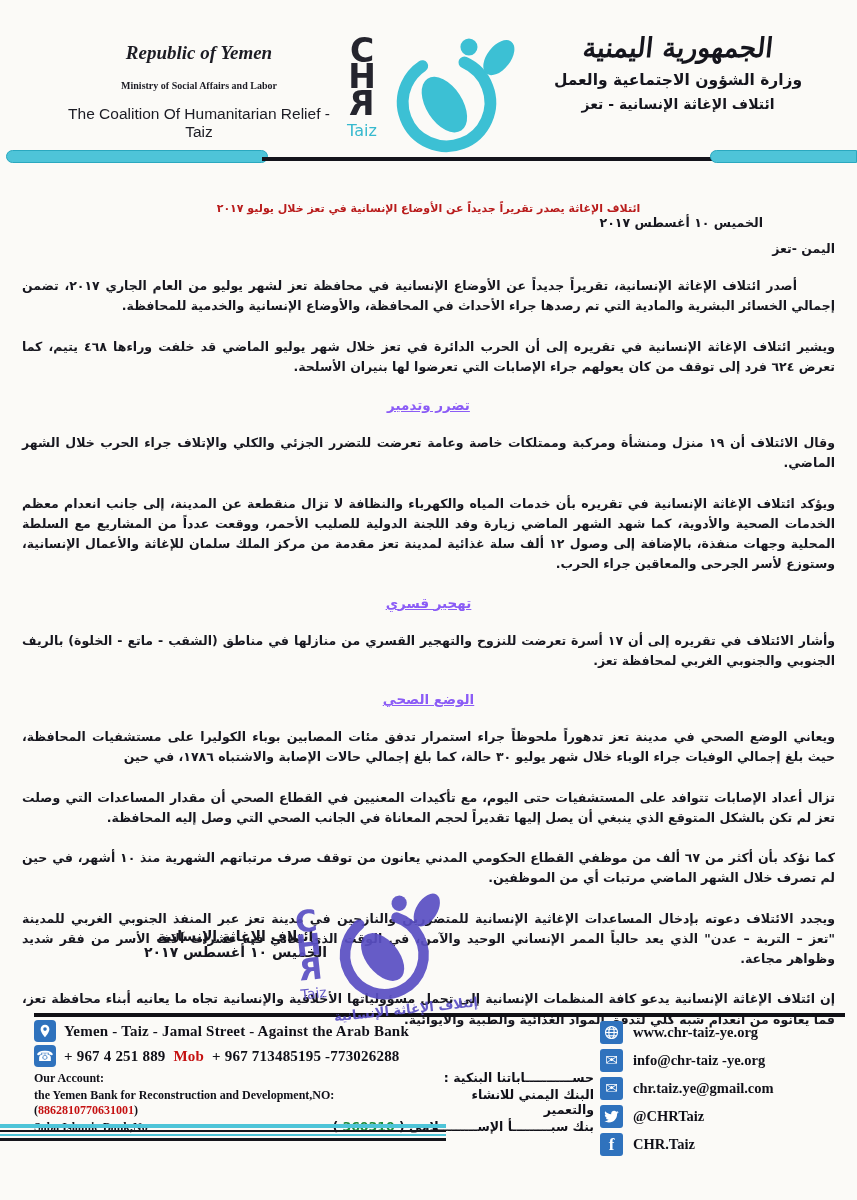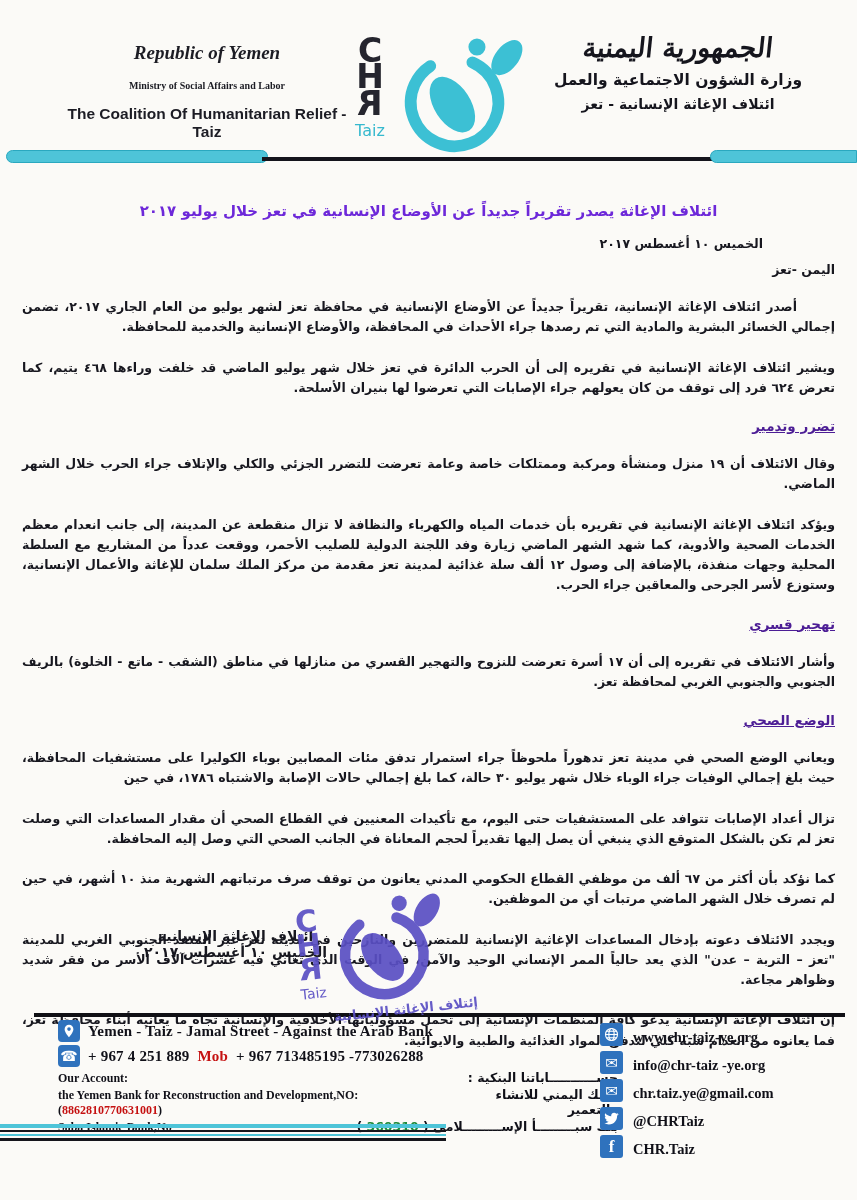--- a/index.html
+++ b/index.html
@@ -1,25 +1,25 @@
 <!DOCTYPE html>
 <html lang="ar"><head>
 <meta charset="utf-8">
 <style>
   * { margin:0; padding:0; box-sizing:border-box; }
   html,body { width:857px; height:1200px; }
   body { background:#e8e7e3; font-family:"DejaVu Sans", sans-serif; }
   .page { position:relative; width:857px; height:1200px; background:#fbfaf7; overflow:hidden; }
 
   
-  .header { position:absolute; top:30px; left:12px; right:0; height:130px; }
+  .header { position:absolute; top:30px; left:4px; right:0; height:130px; }
   .h-left { position:absolute; left:50px; top:12px; width:290px; text-align:center; color:#1c1c24; }
   .h-left .l1 { font-family:"Liberation Serif","DejaVu Serif",serif; font-style:italic; font-weight:700; font-size:19px; margin-bottom:16px; }
   .h-left .l2 { font-family:"Liberation Serif","DejaVu Serif",serif; font-weight:700; font-size:10px; margin-bottom:14px; }
-  .h-left .l3 { font-family:"Liberation Sans","DejaVu Sans",sans-serif; font-weight:700; font-size:15.5px; }
+  .h-left .l3 { font-family:"Liberation Sans","DejaVu Sans",sans-serif; font-weight:400; font-size:15.5px; }
 
   .h-logo { position:absolute; left:338px; top:2px; width:190px; height:128px; }
   .logo-letters { position:absolute; left:0; top:6px; width:40px; text-align:center; }
   .logo-letters .ltr { font-family:"DejaVu Sans",sans-serif; font-weight:900; font-size:33px; line-height:0.8; color:#25252e; }
   .logo-letters .ltr.flip { display:inline-block; transform:scaleX(-1); }
   .logo-letters .city { font-size:16px; color:#36b9ce; margin-top:2px; font-weight:400; }
   .logo-swirl { position:absolute; left:42px; top:0; }
 
   .h-right { position:absolute; right:14px; top:2px; width:330px; text-align:center; color:#15151d; direction:rtl; }
   .h-right .callig { font-size:27px; font-weight:700; transform:skewX(-6deg); margin-bottom:8px; font-family:"DejaVu Serif",serif; }
@@ -28,60 +28,60 @@
 
   
   .divider { position:absolute; top:150px; left:0; right:0; height:16px; }
   .divider .cap { position:absolute; top:0; height:13px; background:#4ec4d8; border:1px solid #2aa8bf; }
   .divider .cap.left  { left:6px;  width:262px; border-radius:7px; }
   .divider .cap.right { right:0;  width:147px; border-radius:7px 0 0 7px; }
   .divider .mid { position:absolute; top:7px; left:262px; right:142px; height:4px; background:#14141c; }
 
   
   .article { position:absolute; top:202px; left:22px; right:22px; direction:rtl; color:#17171f; }
-  .art-title { text-align:center; color:#6d28d9; font-weight:700; font-size:15px; margin-bottom:16px; }
+  .art-title { text-align:center; color:#b91c1c; font-weight:700; font-size:11px; }
   .art-date { font-weight:700; font-size:12.5px; padding-left:0; padding-right:72px; margin-bottom:11px; }
   .art-loc { font-weight:700; font-size:12.5px; margin-bottom:8px; }
   .body-para { font-size:12.5px; font-weight:700; line-height:1.62; text-align:justify; margin:20px 0; }
   .body-para:first-of-type { text-indent:38px; }
-  .sec-heading { color:#4c1d95; font-weight:700; font-size:13.5px; text-decoration:underline; margin:9px 0 5px; }
+  .sec-heading { color:#8b5cf6; font-weight:700; font-size:13.5px; text-decoration:underline; margin:9px 0 5px;text-align:center; }
 
   
   .signature { position:absolute; top:928px; left:128px; width:215px; text-align:center; direction:rtl; color:#17171f; }
   .signature .sig-org { font-weight:700; font-size:14px; }
   .signature .sig-date { font-weight:700; font-size:14px; }
   .stamp { position:absolute; left:283px; top:888px; width:190px; transform:rotate(-6deg); opacity:0.92; z-index:5; }
   .stamp .logo-letters .ltr { color:#5a4fc4; font-size:30px; }
   .stamp .logo-letters { top:14px; }
   .stamp .logo-letters .city { color:#5a4fc4; font-size:14px; }
   .stamp .logo-swirl { left:38px; top:4px; }
   .stamp-caption { position:absolute; top:116px; left:30px; width:160px; text-align:center; color:#5a4fc4; font-weight:700; font-size:13px; direction:rtl; }
 
   
   .footer-topline { position:absolute; top:1013px; left:34px; right:12px; height:4px; background:#101015; }
-  .footer-left { position:absolute; top:1020px; left:34px; width:560px; font-family:"Liberation Serif","DejaVu Serif",serif; color:#101018;margin-left:24px; }
+  .footer-left { position:absolute; top:1020px; left:34px; width:560px; font-family:"Liberation Serif","DejaVu Serif",serif; color:#101018; }
   .f-row { display:flex; align-items:center; gap:8px; margin-bottom:3px; }
   .f-icon { width:22px; height:22px; border-radius:4px; background:#2f72bd; display:flex; align-items:center; justify-content:center; flex:0 0 22px; color:#fff; font-size:14px; }
   .f-addr, .f-phone-text { font-weight:700; font-size:15px; letter-spacing:0.2px; }
   .mob { color:#c51111; padding:0 4px; }
   .acct-row { display:flex; justify-content:space-between; align-items:baseline; margin-bottom:1px; }
   .acct-en { font-weight:700; font-size:12px; }
   .acct-ar { font-weight:700; font-size:12.5px; direction:rtl; font-family:"DejaVu Sans",sans-serif; }
   .num-red { color:#c51111; }
   .num-green { color:#1f8a3b; }
 
   .stripes { position:absolute; top:1124px; left:0; width:446px; }
   .stripes .s { margin-bottom:2px; }
   .s.t1 { height:4px; background:#4ec4d8; }
   .s.b1 { height:2px; background:#15151c; }
   .s.t2 { height:2px; background:#4ec4d8; }
   .s.b2 { height:3px; background:#15151c; }
 
   .footer-social { position:absolute; top:1018px; left:600px; width:250px; }
-  .soc-row { display:flex; align-items:flex-end; gap:10px; height:28px; }
+  .soc-row { display:flex; align-items:center; gap:10px; height:28px; }
   .soc-icon { width:23px; height:23px; background:#2f72bd; border-radius:3px; display:flex; align-items:center; justify-content:center; color:#fff; font-size:15px; flex:0 0 23px; }
   .soc-label { font-family:"Liberation Serif","DejaVu Serif",serif; font-weight:700; font-size:14.5px; color:#101018; }
   .fb-f { font-family:"Liberation Serif",serif; font-weight:700; font-size:17px; line-height:1; }
 </style>
 </head>
 <body>
 
 <div class="page">
 
   <div class="header">

